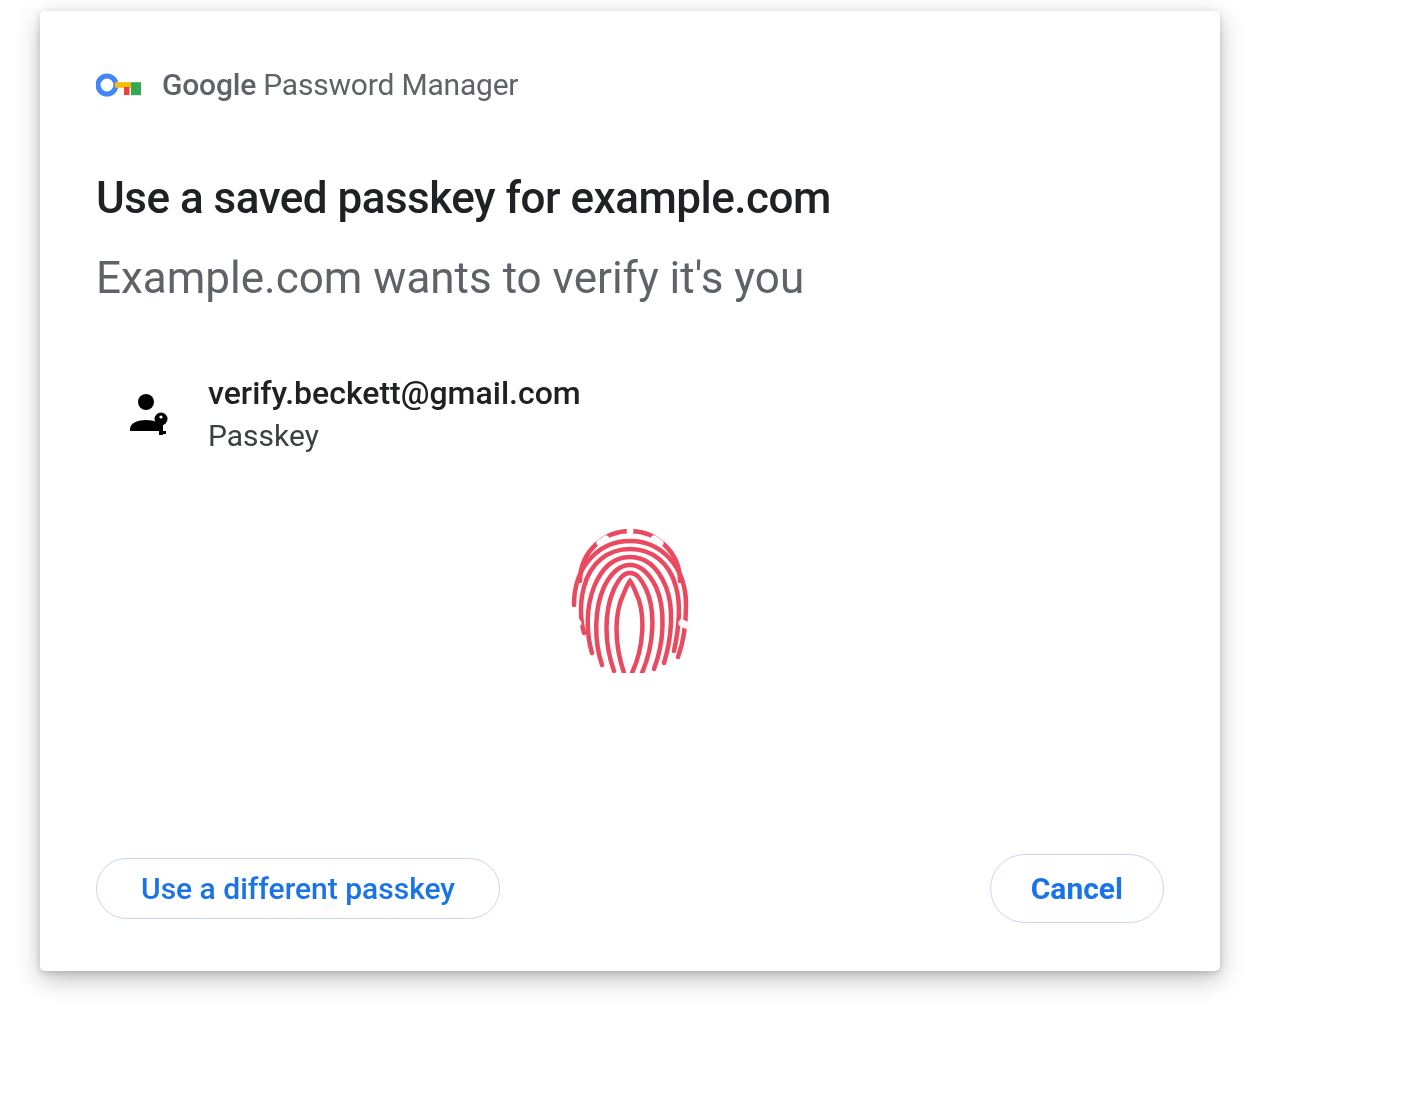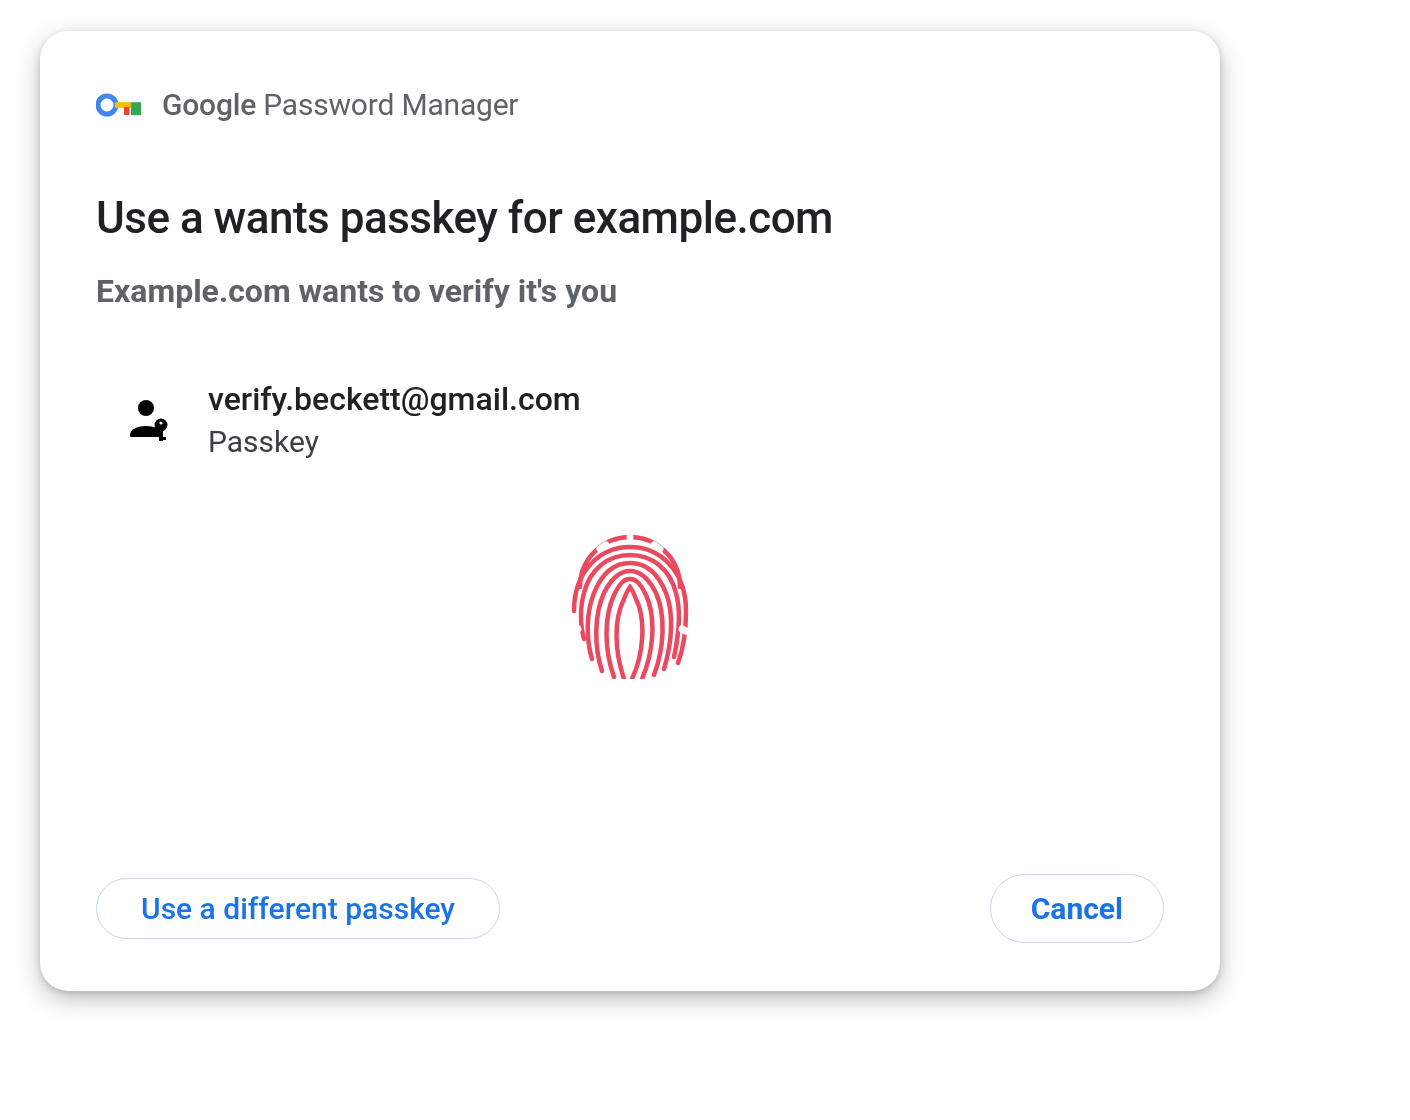--- a/index.html
+++ b/index.html
@@ -8,26 +8,26 @@
     padding: 0;
   }
   html, body {
     width: 1410px;
     height: 1120px;
     font-family: 'Google Sans', 'Roboto', 'Helvetica Neue', Arial, sans-serif;
     background: #fff;
   }
   .dialog {
     position: absolute;
-    top: 31px;
+    top: 11px;
     left: 40px;
     width: 1180px;
     height: 960px;
     background: #ffffff;
-    border-radius: 28px;
+    border-radius: 5px;
     box-shadow: 0 8px 24px rgba(0,0,0,0.25), 0 2px 6px rgba(0,0,0,0.15);
     padding: 56px 56px 48px 56px;
     display: flex;
     flex-direction: column;
   }
   .header-row {
     display: flex;
     align-items: center;
     gap: 18px;
     margin-bottom: 70px;
@@ -48,24 +48,23 @@
     font-weight: 500;
   }
   .title {
     font-size: 44px;
     font-weight: 500;
     color: #202124;
     margin-bottom: 28px;
     letter-spacing: -0.5px;
   }
   .subtitle {
-    font-size: 32px;
+    font-size: 44px;
     color: #5f6368;
     margin-bottom: 70px;
-    font-weight: bold;
   }
   .account-row {
     display: flex;
     align-items: center;
     gap: 36px;
     margin-left: 30px;
     margin-bottom: 70px;
   }
   .account-icon {
     width: 46px;
@@ -139,21 +138,21 @@
         <rect x="28" y="17" width="5.5" height="8" fill="#EA4335"></rect>
 
         <rect x="35" y="12.2" width="10" height="13" fill="#34A853"></rect>
       </svg>
     </span>
     <span class="brand-text">
       <span class="google">Google</span><span> Password Manager</span>
     </span>
   </div>
 
-  <h1 class="title">Use a wants passkey for example.com</h1>
+  <h1 class="title">Use a saved passkey for example.com</h1>
   <div class="subtitle">Example.com wants to verify it's you</div>
 
   <div class="account-row">
     <span class="account-icon">
       <svg viewBox="0 0 46 46" width="46" height="46">
         <circle cx="20" cy="11" r="8" fill="#000"></circle>
         <path d="M4 38 C4 26, 36 26, 36 38 L36 40 L4 40 Z" fill="#000"></path>
         <circle cx="35" cy="28" r="6.5" fill="#000"></circle>
         <circle cx="35" cy="26" r="1.6" fill="#fff"></circle>
         <rect x="33" y="32" width="4" height="12" fill="#000"></rect>

